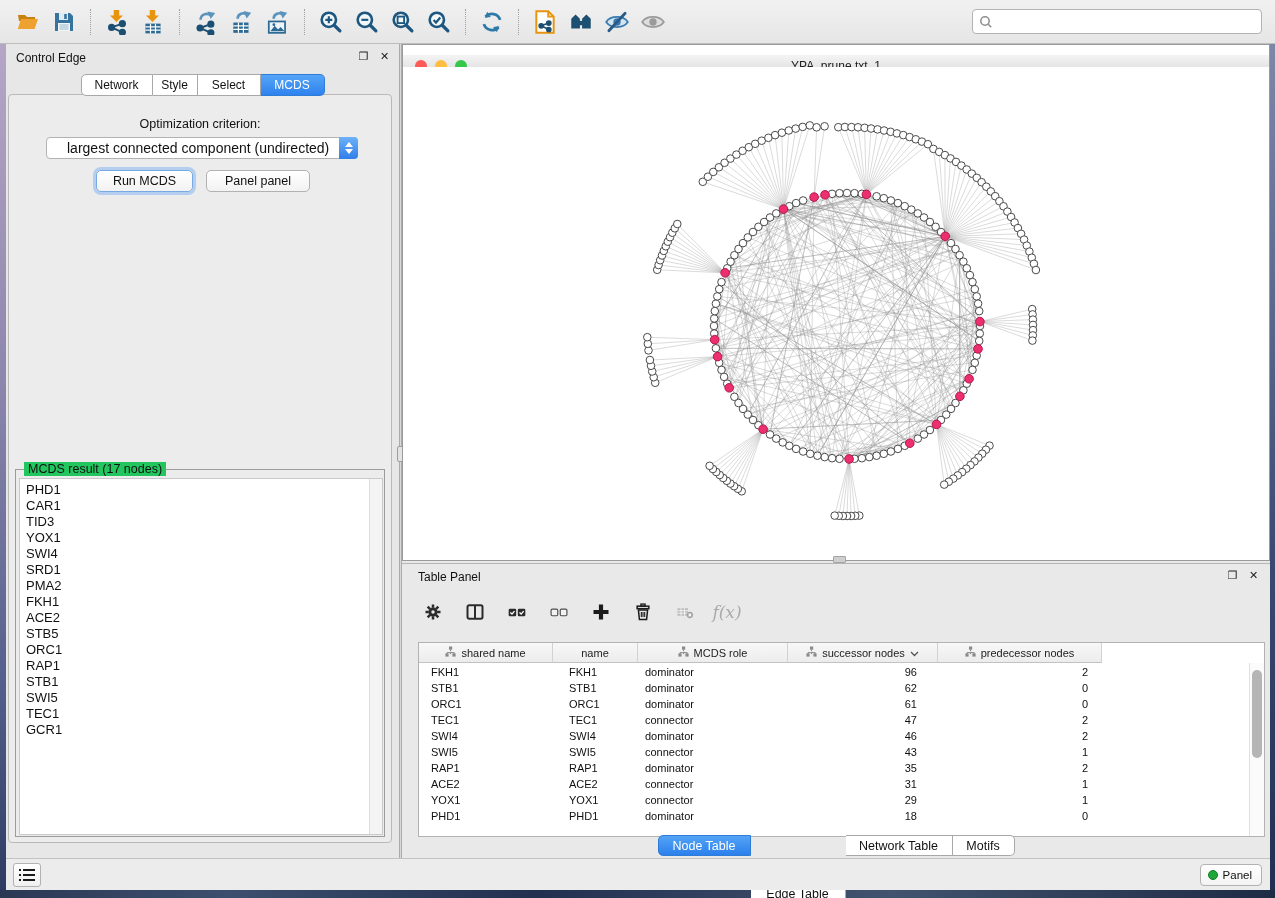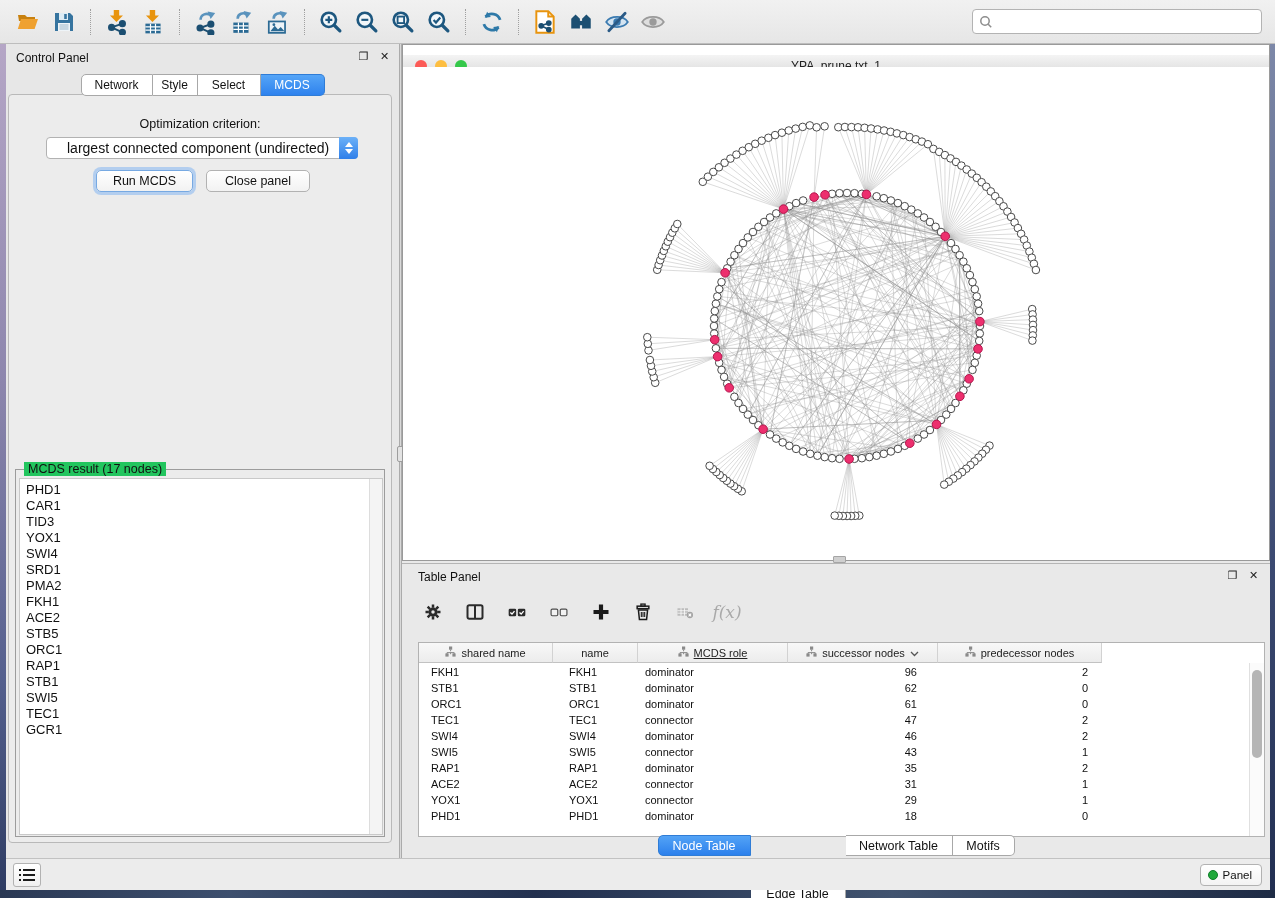--- a/index.html
+++ b/index.html
@@ -241,21 +241,21 @@
     <input type="text" placeholder="" style="">
   </div>
 </div>
 
 <div id="edge-left" class="abs"></div>
 <div id="edge-right" class="abs"></div>
 <div id="edge-bottom" class="abs"></div>
 
 <div id="control-panel" class="abs">
   <div id="cp-header">
-    <span id="cp-title">Control Panel</span>
+    <span id="cp-title">Control Edge</span>
     <span class="win-btns">
       <span class="win-btn">❐</span>
       <span class="win-btn">✕</span>
     </span>
   </div>
   <div id="cp-tabs">
       <div class="seg-btn" style="width: 72px;">Network</div>
       <div class="seg-btn" style="width: 45px;">Style</div>
       <div class="seg-btn" style="width: 63px;">Select</div>
       <div class="seg-btn active" style="width: 64px;">MCDS</div>
@@ -263,21 +263,21 @@
   <div id="cp-pane">
     <div id="opt-label">Optimization criterion:</div>
     <div id="opt-select">
       <span class="sel-text">largest connected component (undirected)</span>
       <span id="opt-stepper">
           <span class="chev-up"></span>
           <span class="chev-dn"></span>
         </span>
     </div>
     <div id="run-btn" class="cp-btn">Run MCDS</div>
-    <div id="close-btn" class="cp-btn">Close panel</div>
+    <div id="close-btn" class="cp-btn">Panel panel</div>
     <div id="mcds-fieldset">
       <span id="mcds-legend">MCDS result (17 nodes)</span>
       <div id="mcds-listbox">
         <div id="mcds-items">
             <div class="mcds-item">PHD1</div>
             <div class="mcds-item">CAR1</div>
             <div class="mcds-item">TID3</div>
             <div class="mcds-item">YOX1</div>
             <div class="mcds-item">SWI4</div>
             <div class="mcds-item">SRD1</div>
@@ -1025,21 +1025,21 @@
                 <rect x="4" y="0.5" width="3.2" height="3.2"></rect>
                 <rect x="0.4" y="7.4" width="3.2" height="3.2"></rect>
                 <rect x="7.4" y="7.4" width="3.2" height="3.2"></rect>
               </g>
             </svg></span>
           <span>shared name</span>
         </div>
         <div class="th" style="width: 85px;">
           <span>name</span>
         </div>
-        <div class="th" style="width: 150px; text-decoration: underline;">
+        <div class="th" style="width: 150px;">
           <span><svg width="11" height="11" viewBox="0 0 11 11">
               <path d="M5.6 3.7v1.6M2 8.2V6.6h7.2v1.6M5.6 6.6v1.6" stroke="#8a8a8a" fill="none"></path>
               <g fill="#8a8a8a">
                 <rect x="4" y="0.5" width="3.2" height="3.2"></rect>
                 <rect x="0.4" y="7.4" width="3.2" height="3.2"></rect>
                 <rect x="7.4" y="7.4" width="3.2" height="3.2"></rect>
               </g>
             </svg></span>
           <span>MCDS role</span>
         </div>

